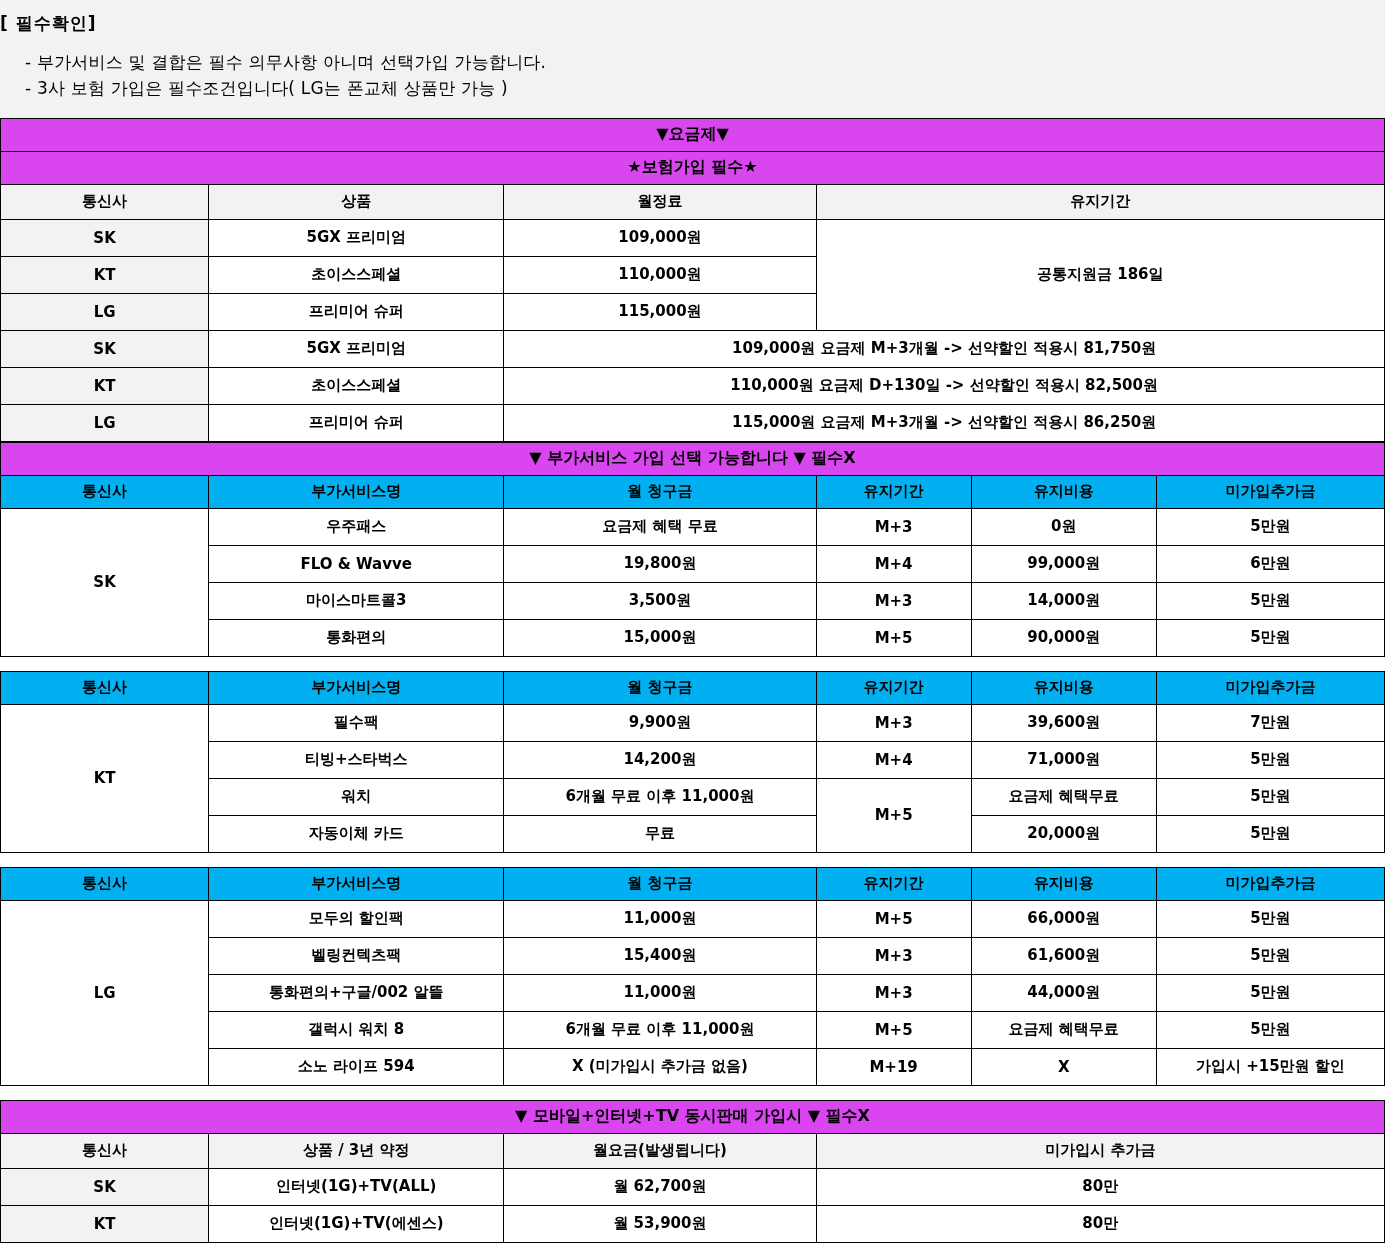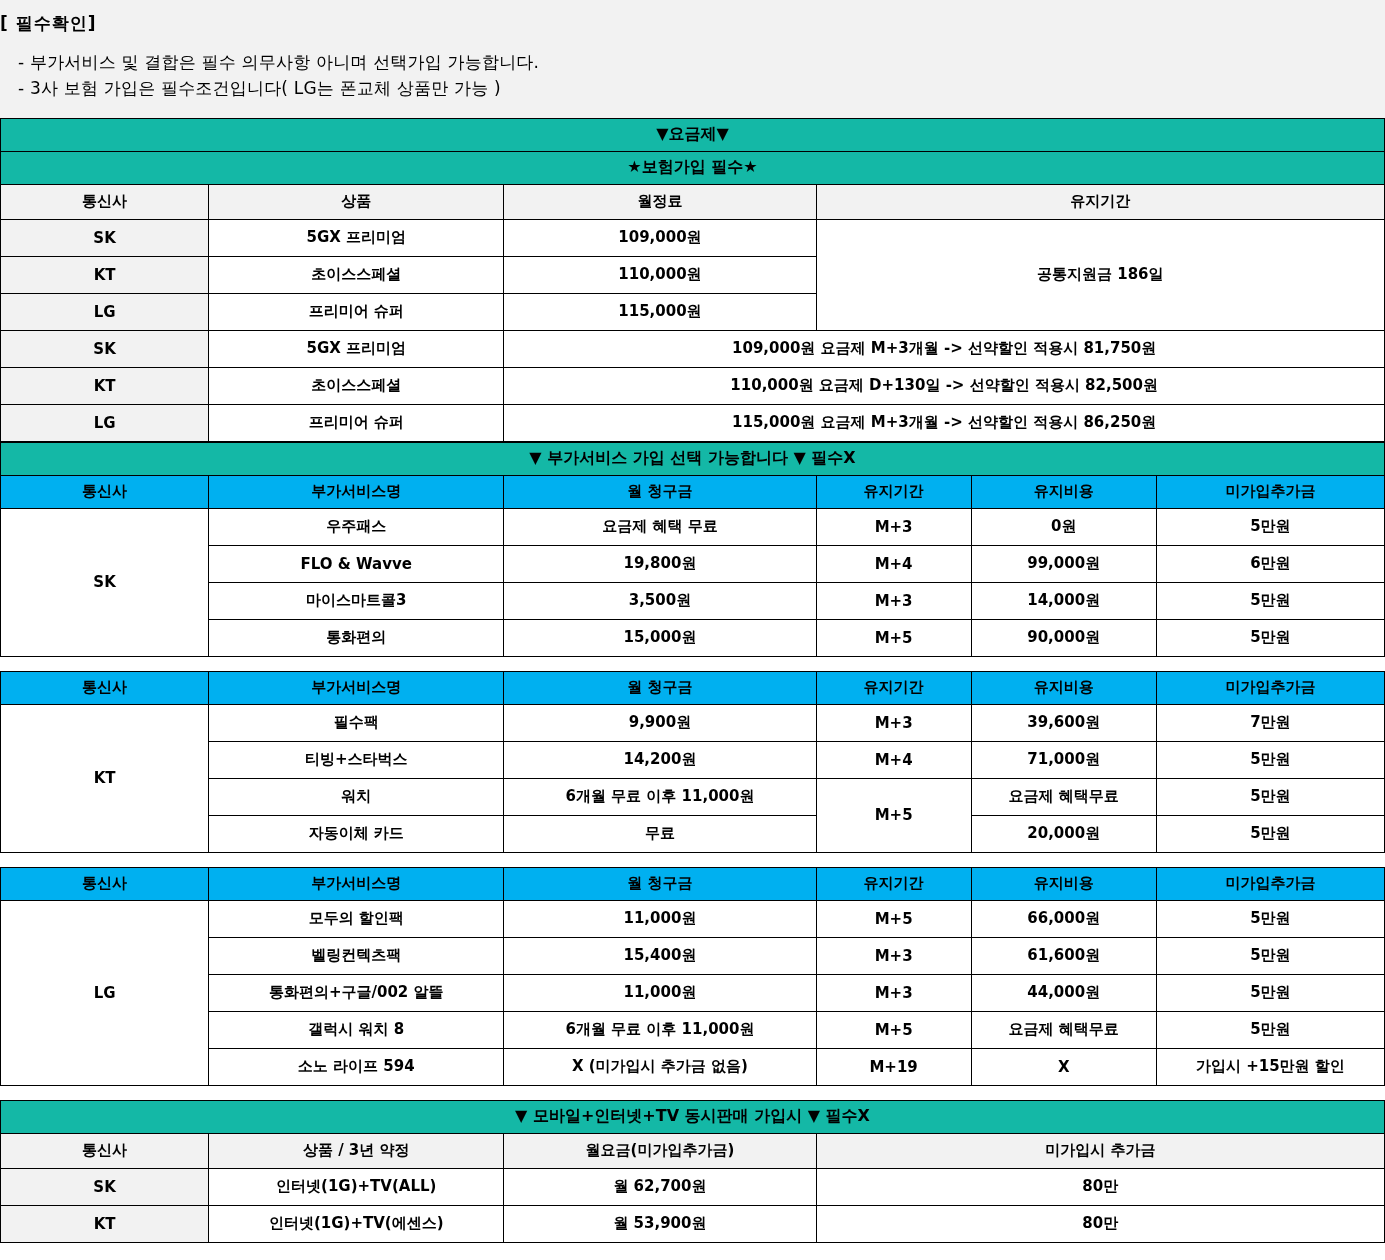--- a/index.html
+++ b/index.html
@@ -31,41 +31,42 @@
     letter-spacing: 1px;
   }
   .notes {
     padding: 0 0 6px 18px;
   }
   .note-line {
     font-size: 17px;
     line-height: 1.55;
     letter-spacing: 0.2px;
     white-space: pre;
+    margin-left: 7px;
   }
 
   
   table {
     border-collapse: collapse;
     width: 1385px;
     table-layout: fixed;
   }
   td, th {
     border: 1px solid #000000;
     padding: 3px 4px;
     text-align: center;
     vertical-align: middle;
     font-size: 15px;
     font-weight: bold;
     background: #ffffff;
     white-space: nowrap;
     overflow: hidden;
   }
   .banner td {
-    background: #14b8a6;
+    background: #d946ef;
     font-weight: bold;
     font-size: 16px;
     height: 26px;
   }
   .hdr td {
     background: #f2f2f2;
     font-weight: bold;
     height: 28px;
   }
   .hdr-blue td {
@@ -340,21 +341,21 @@
         <col class="c3">
         <col class="c4">
     </colgroup>
     <tbody>
       <tr class="banner">
         <td colspan="4">▼ 모바일+인터넷+TV 동시판매 가입시 ▼ 필수X</td>
       </tr>
       <tr class="hdr">
         <td>통신사</td>
         <td>상품 / 3년 약정</td>
-        <td>월요금(미가입추가금)</td>
+        <td>월요금(발생됩니다)</td>
         <td>미가입시 추가금</td>
       </tr>
       <tr class="row-h">
         <td class="grey-cell">SK</td>
         <td>인터넷(1G)+TV(ALL)</td>
         <td>월 62,700원</td>
         <td>80만</td>
       </tr>
       <tr class="row-h">
         <td class="grey-cell">KT</td>

